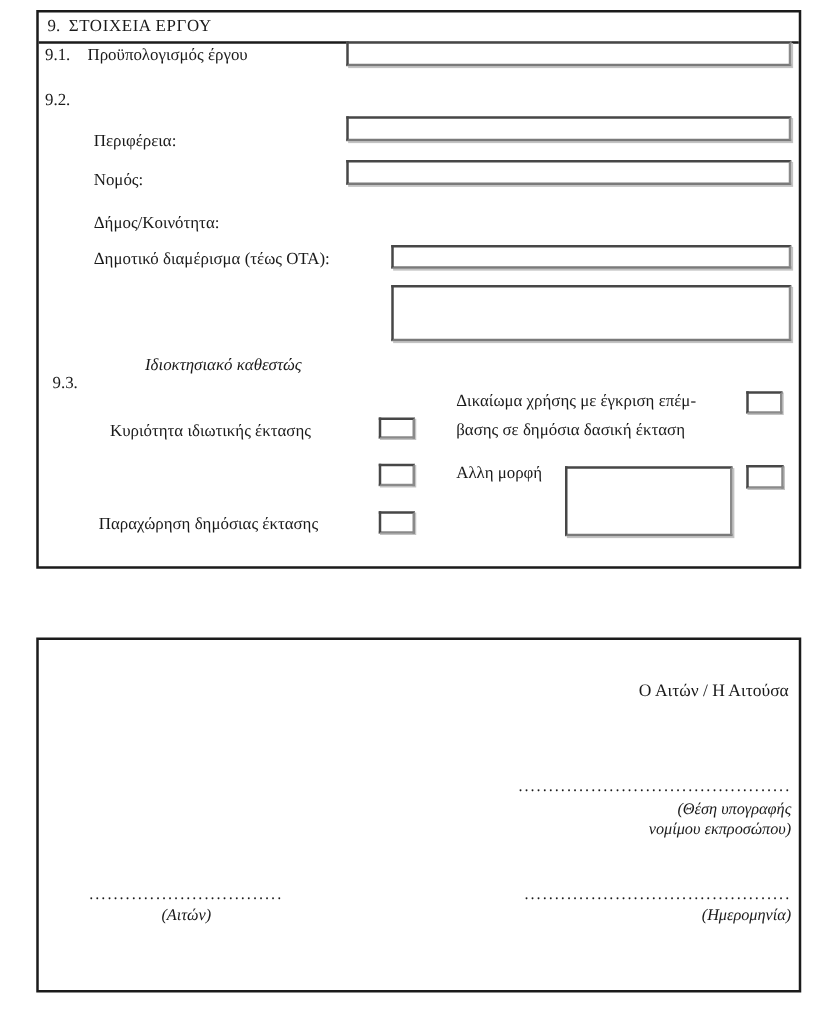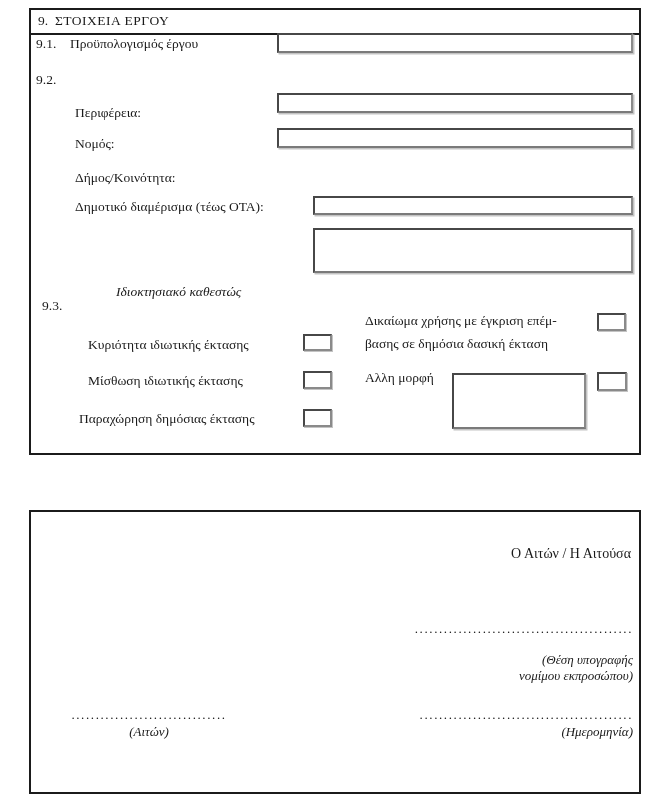--- a/index.html
+++ b/index.html
@@ -63,38 +63,37 @@
     <span class="abs" style="left:11px;top:274px;margin-top:14px;">9.3.</span>
     <span class="abs italic" style="left:85px;top:274px;">Ιδιοκτησιακό καθεστώς</span>
 
     <span class="abs" style="left:334px;top:303px;">Δικαίωμα χρήσης με έγκριση επέμ-</span>
     <span class="abs" style="left:334px;top:326px;">βασης σε δημόσια δασική έκταση</span>
     <div class="cb" style="left:566px;top:303px;"></div>
 
     <span class="abs" style="left:57px;top:327px;">Κυριότητα ιδιωτικής έκτασης</span>
     <div class="cb" style="left:272px;top:324px;width:29px;height:17px;"></div>
 
-    <span class="abs" style="left:57px;top:363px;">Μίσθωση ιδιωτικής έκτασης</span>
     <div class="cb" style="left:272px;top:361px;"></div>
 
     <span class="abs" style="left:334px;top:360px;">Αλλη μορφή</span>
     <div class="field" style="left:421px;top:363px;width:134px;height:56px;"></div>
     <div class="cb" style="left:566px;top:362px;width:30px;height:19px;"></div>
 
     <span class="abs" style="left:48px;top:401px;">Παραχώρηση δημόσιας έκτασης</span>
     <div class="cb" style="left:272px;top:399px;"></div>
   </section>
 
   <section class="box" style="left:29px;top:510px;width:612px;height:284px;">
 
     <span class="abs" style="right:8px;top:34px;font-size:14px;">Ο Αιτών / Η Αιτούσα</span>
 
     <div class="rightblock" style="right:6px;top:110px;width:260px;">
       <div class="dots">.............................................</div>
-      <div class="caption" style="margin-top:16px;">(Θέση υπογραφής</div>
+      <div class="caption" style="margin-top:3px;">(Θέση υπογραφής</div>
       <div class="caption">νομίμου εκπροσώπου)</div>
     </div>
 
     <div class="centerblock" style="left:30px;top:196px;width:176px;">
       <div class="dots">................................</div>
       <div class="caption" style="margin-top:2px;">(Αιτών)</div>
     </div>
 
     <div class="rightblock" style="right:6px;top:196px;width:240px;">
       <div class="dots">............................................</div>

